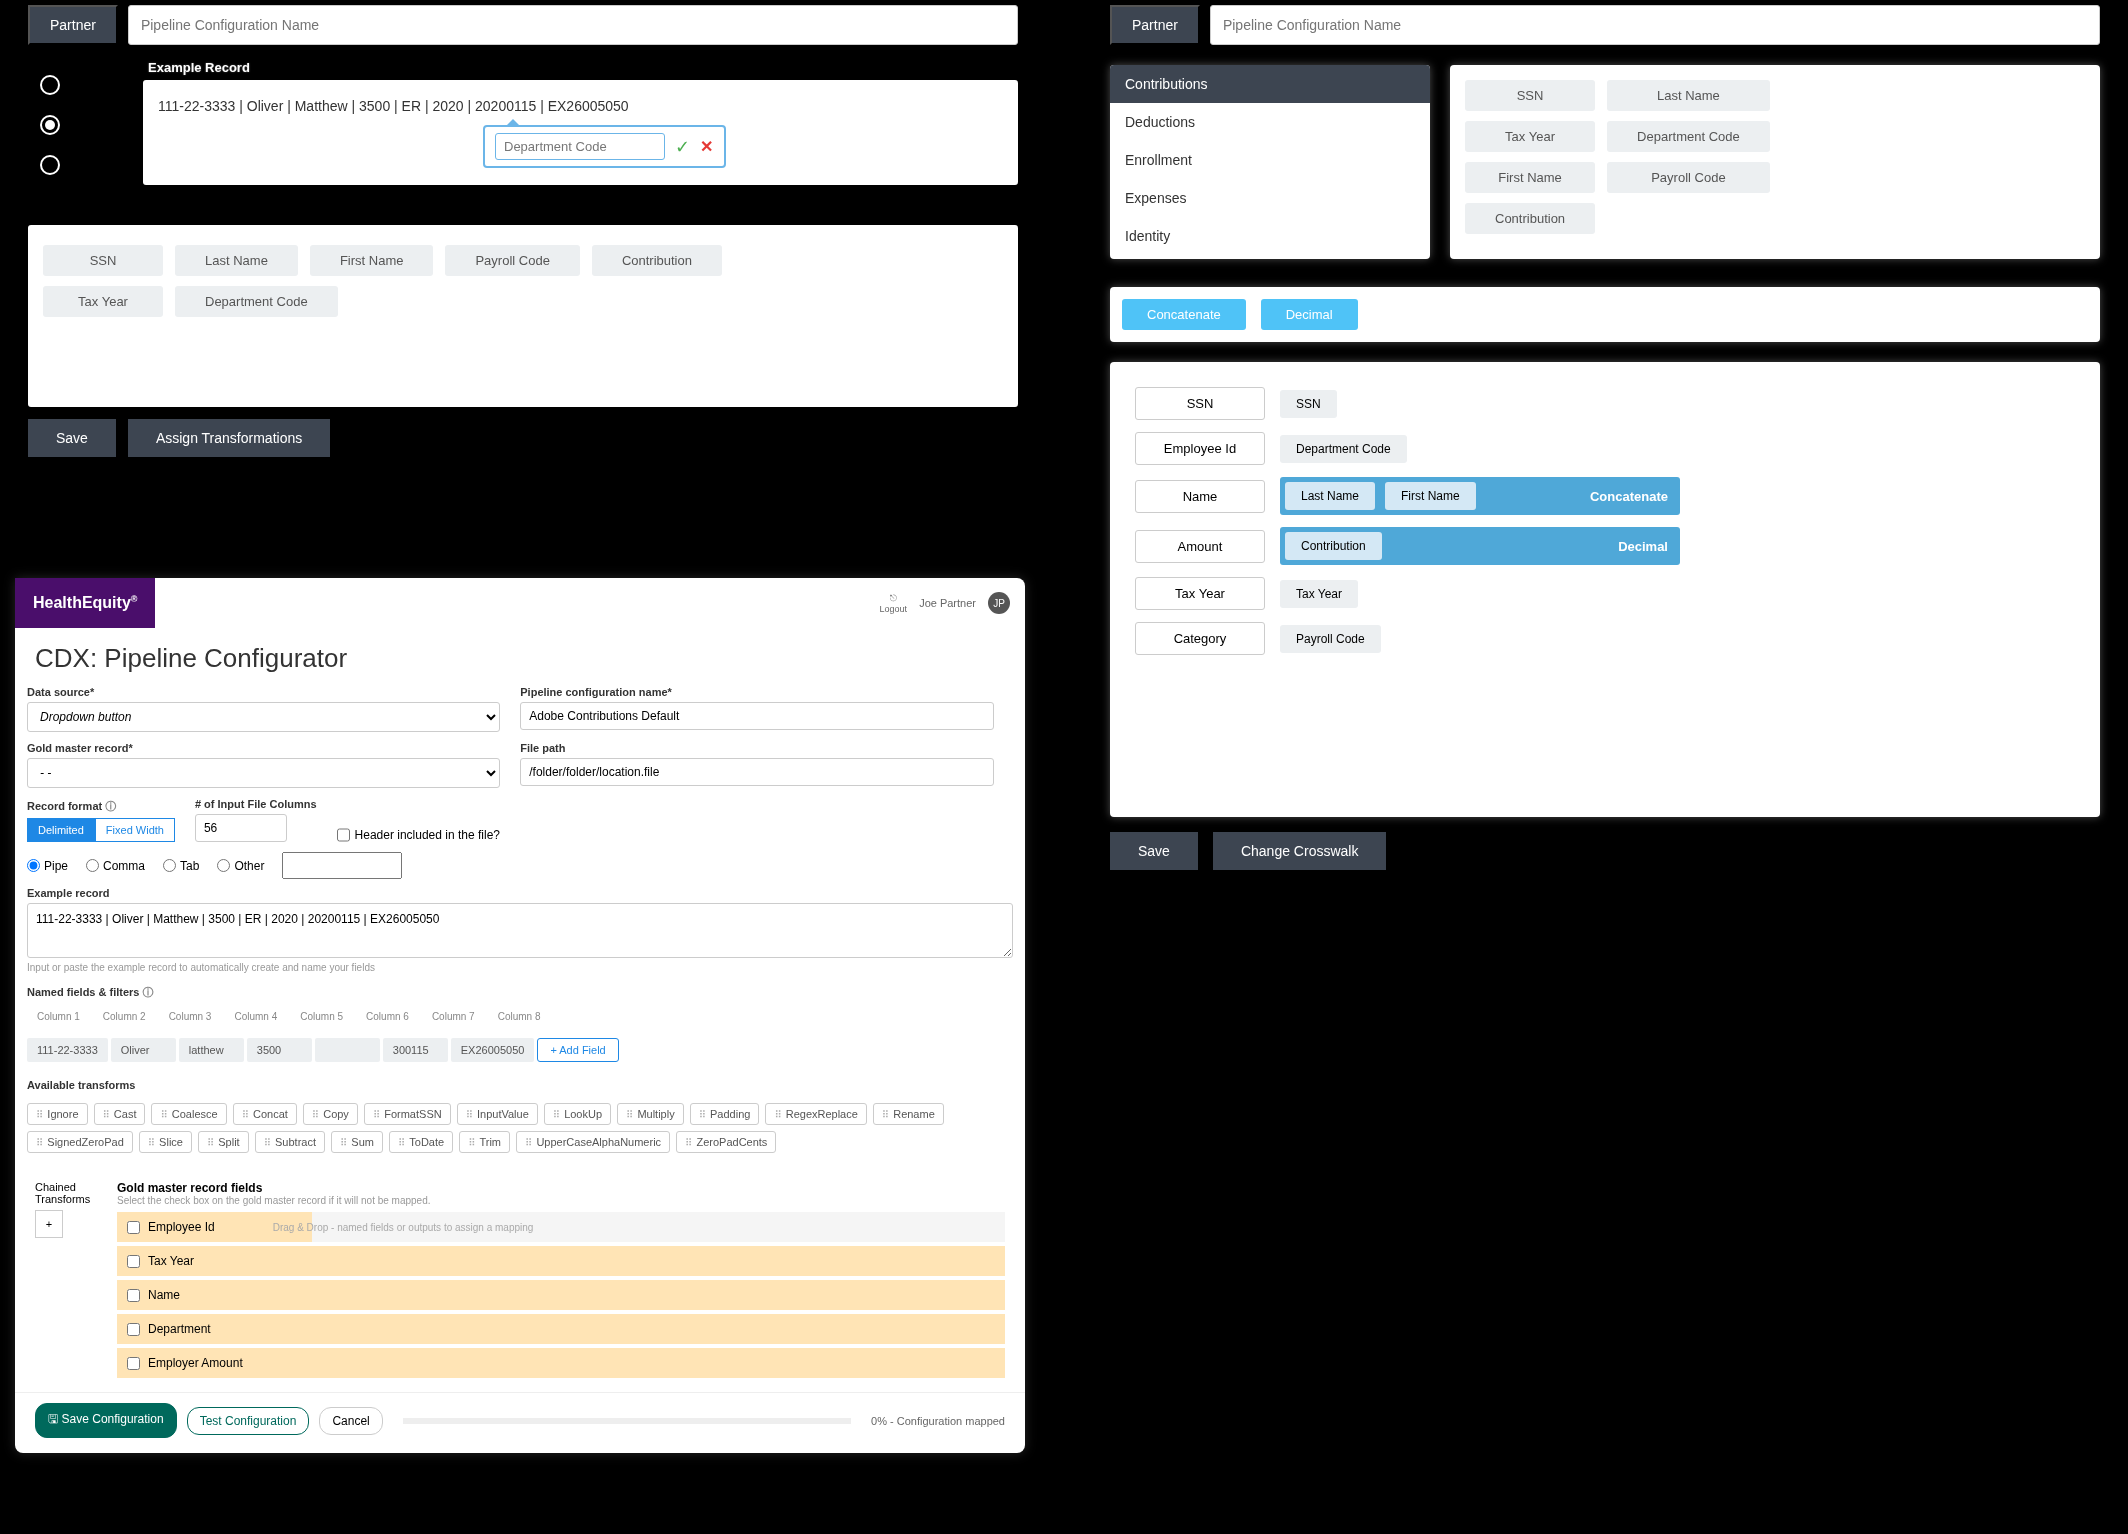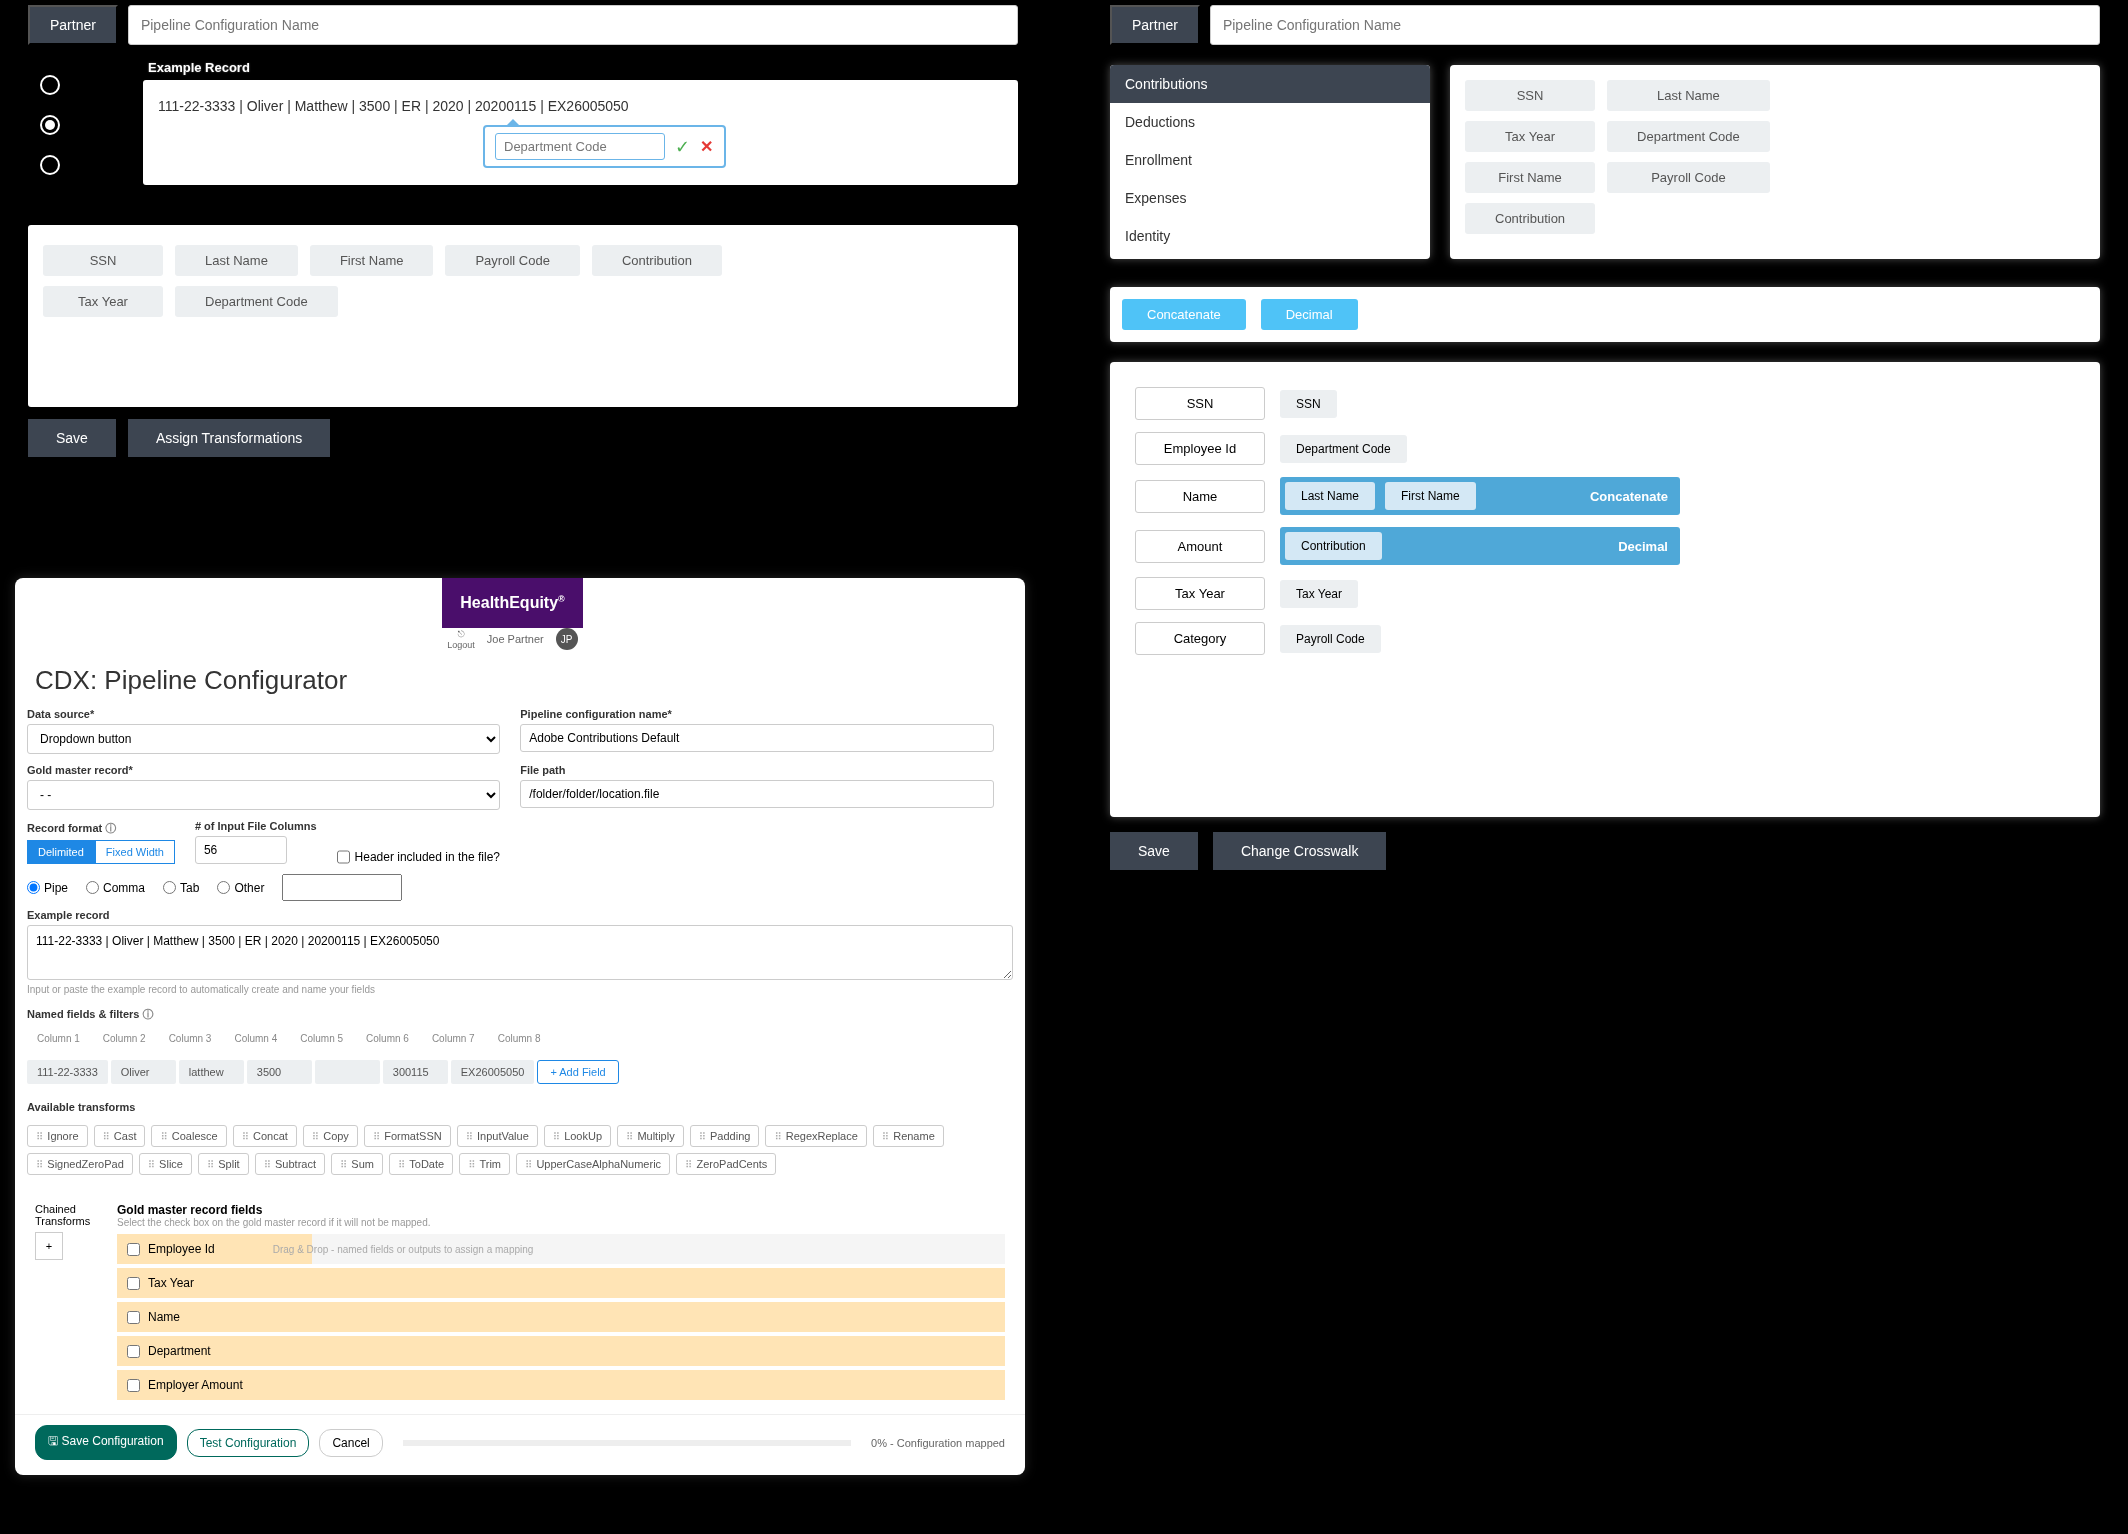--- a/index.html
+++ b/index.html
@@ -24,34 +24,34 @@
 
 .pa-chips-box { background: #fff; margin-top: 40px; padding: 20px 15px 80px; border-radius: 3px; }
 .chip-row { display: flex; gap: 12px; flex-wrap: wrap; margin-bottom: 10px; }
 .chip { background: #eceff1; color: #555; padding: 8px 30px; font-size: 13px; border-radius: 3px; min-width: 120px; text-align: center; }
 
 .pa-footer { display: flex; gap: 12px; margin-top: 12px; }
 .pa-btn-dark { background: #3d4551; color: #fff; padding: 11px 28px; font-size: 14px; border: none; }
 
 
 .panel-b { position: absolute; left: 15px; top: 578px; width: 1010px; background: #fff; border-radius: 8px; padding: 0 0 15px 0; filter: drop-shadow(0 0 6px rgba(255,255,255,0.15)); }
-.pb-header { display: flex; justify-content: space-between; align-items: center; padding: 0 15px 0 0; flex-direction: column; }
+.pb-header { display: flex; justify-content: space-between; align-items: center; padding: 0 15px 0 0; }
 .pb-logo { background: #4a0e6b; color: #fff; padding: 16px 18px; font-size: 16px; font-weight: 600; }
 .pb-logo sup { font-size: 9px; }
 .pb-header-right { display: flex; align-items: center; gap: 12px; font-size: 11px; color: #666; }
 .pb-logout { display: flex; flex-direction: column; align-items: center; font-size: 9px; }
 .pb-avatar { width: 22px; height: 22px; border-radius: 50%; background: #555; color: #fff; display: flex; align-items: center; justify-content: center; font-size: 10px; }
 .pb-title { font-size: 26px; font-weight: 400; color: #333; padding: 15px 20px 12px; }
 .pb-form { padding: 0 12px; }
 .pb-row { display: flex; gap: 20px; margin-bottom: 10px; }
 .pb-field { display: flex; flex-direction: column; gap: 4px; }
 .pb-field.half { width: 48%; }
 .pb-field label { font-size: 11px; color: #333; font-weight: 600; }
 .pb-field input, .pb-field select { padding: 6px 8px; font-size: 12px; border: 1px solid #ccc; border-radius: 3px; }
-.pb-field select { background: #fff; }
+.pb-field select { background: #fff; font-style: italic; }
 .pb-field .info { font-size: 11px; color: #888; }
 .pb-segment { display: flex; }
 .pb-seg-btn { padding: 5px 10px; font-size: 11px; border: 1px solid #1e88e5; background: #fff; color: #1e88e5; }
 .pb-seg-btn.active { background: #1e88e5; color: #fff; }
 .pb-radio-row { display: flex; gap: 18px; align-items: center; margin: 8px 0; font-size: 12px; }
 .pb-radio-row label { display: flex; align-items: center; gap: 4px; font-size: 12px; font-weight: normal; }
 .pb-textarea { width: 100%; min-height: 55px; padding: 8px; font-size: 12px; border: 1px solid #ccc; border-radius: 3px; resize: vertical; }
 .pb-hint { font-size: 10px; color: #999; }
 
 .pb-cols-row { display: flex; gap: 3px; margin: 5px 0; }

